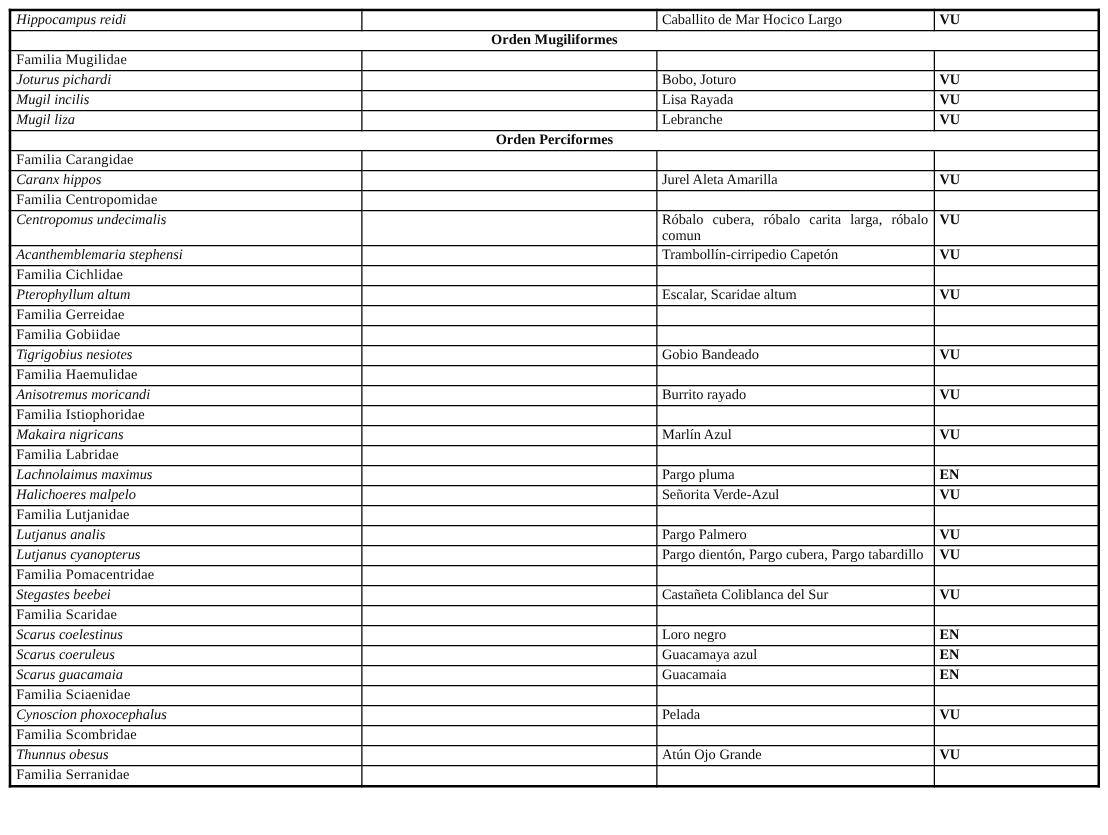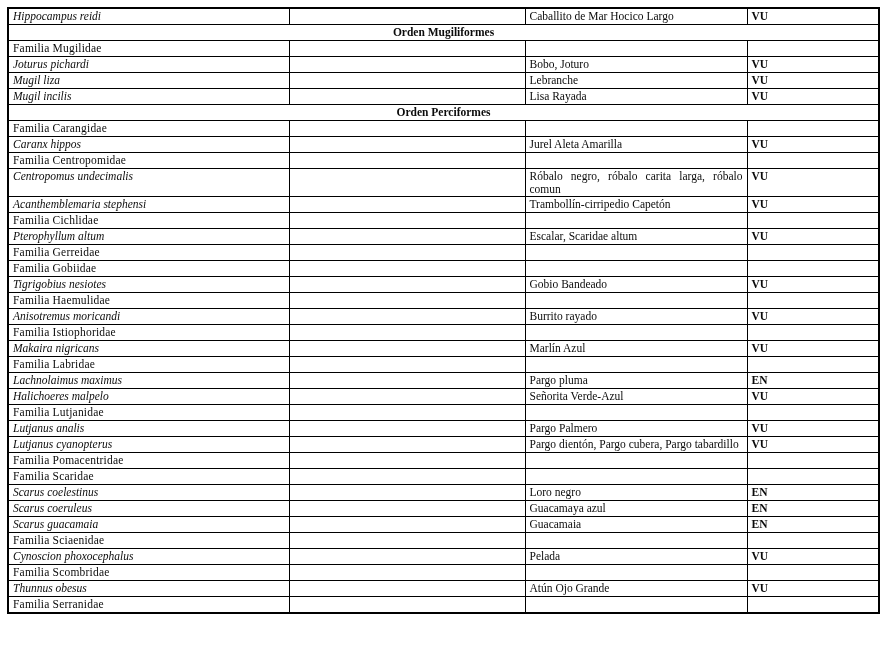--- a/index.html
+++ b/index.html
@@ -72,32 +72,32 @@
           <td></td>
           <td class="status"></td>
         </tr>
         <tr>
           <td class="sci">Joturus pichardi</td>
           <td></td>
           <td>Bobo, Joturo</td>
           <td class="status">VU</td>
         </tr>
         <tr>
+          <td class="sci">Mugil incilis</td>
+          <td></td>
+          <td>Lisa Rayada</td>
+          <td class="status">VU</td>
+        </tr>
+        <tr>
           <td class="sci">Mugil liza</td>
           <td></td>
           <td>Lebranche</td>
           <td class="status">VU</td>
         </tr>
         <tr>
-          <td class="sci">Mugil incilis</td>
-          <td></td>
-          <td>Lisa Rayada</td>
-          <td class="status">VU</td>
-        </tr>
-        <tr>
           <td colspan="4" class="orden">Orden Perciformes</td>
         </tr>
         <tr>
           <td class="familia">Familia Carangidae</td>
           <td></td>
           <td></td>
           <td class="status"></td>
         </tr>
         <tr>
           <td class="sci">Caranx hippos</td>
@@ -107,21 +107,21 @@
         </tr>
         <tr>
           <td class="familia">Familia Centropomidae</td>
           <td></td>
           <td></td>
           <td class="status"></td>
         </tr>
         <tr>
           <td class="sci">Centropomus undecimalis</td>
           <td></td>
-          <td class="justify">Róbalo negro, róbalo carita larga, róbalo comun</td>
+          <td class="justify">Róbalo cubera, róbalo carita larga, róbalo comun</td>
           <td class="status">VU</td>
         </tr>
         <tr>
           <td class="sci">Acanthemblemaria stephensi</td>
           <td></td>
           <td>Trambollín-cirripedio Capetón</td>
           <td class="status">VU</td>
         </tr>
         <tr>
           <td class="familia">Familia Cichlidae</td>
@@ -211,20 +211,26 @@
           <td class="sci">Lutjanus cyanopterus</td>
           <td></td>
           <td class="justify">Pargo dientón, Pargo cubera, Pargo tabardillo</td>
           <td class="status">VU</td>
         </tr>
         <tr>
           <td class="familia">Familia Pomacentridae</td>
           <td></td>
           <td></td>
           <td class="status"></td>
+        </tr>
+        <tr>
+          <td class="sci">Stegastes beebei</td>
+          <td></td>
+          <td>Castañeta Coliblanca del Sur</td>
+          <td class="status">VU</td>
         </tr>
         <tr>
           <td class="familia">Familia Scaridae</td>
           <td></td>
           <td></td>
           <td class="status"></td>
         </tr>
         <tr>
           <td class="sci">Scarus coelestinus</td>
           <td></td>

